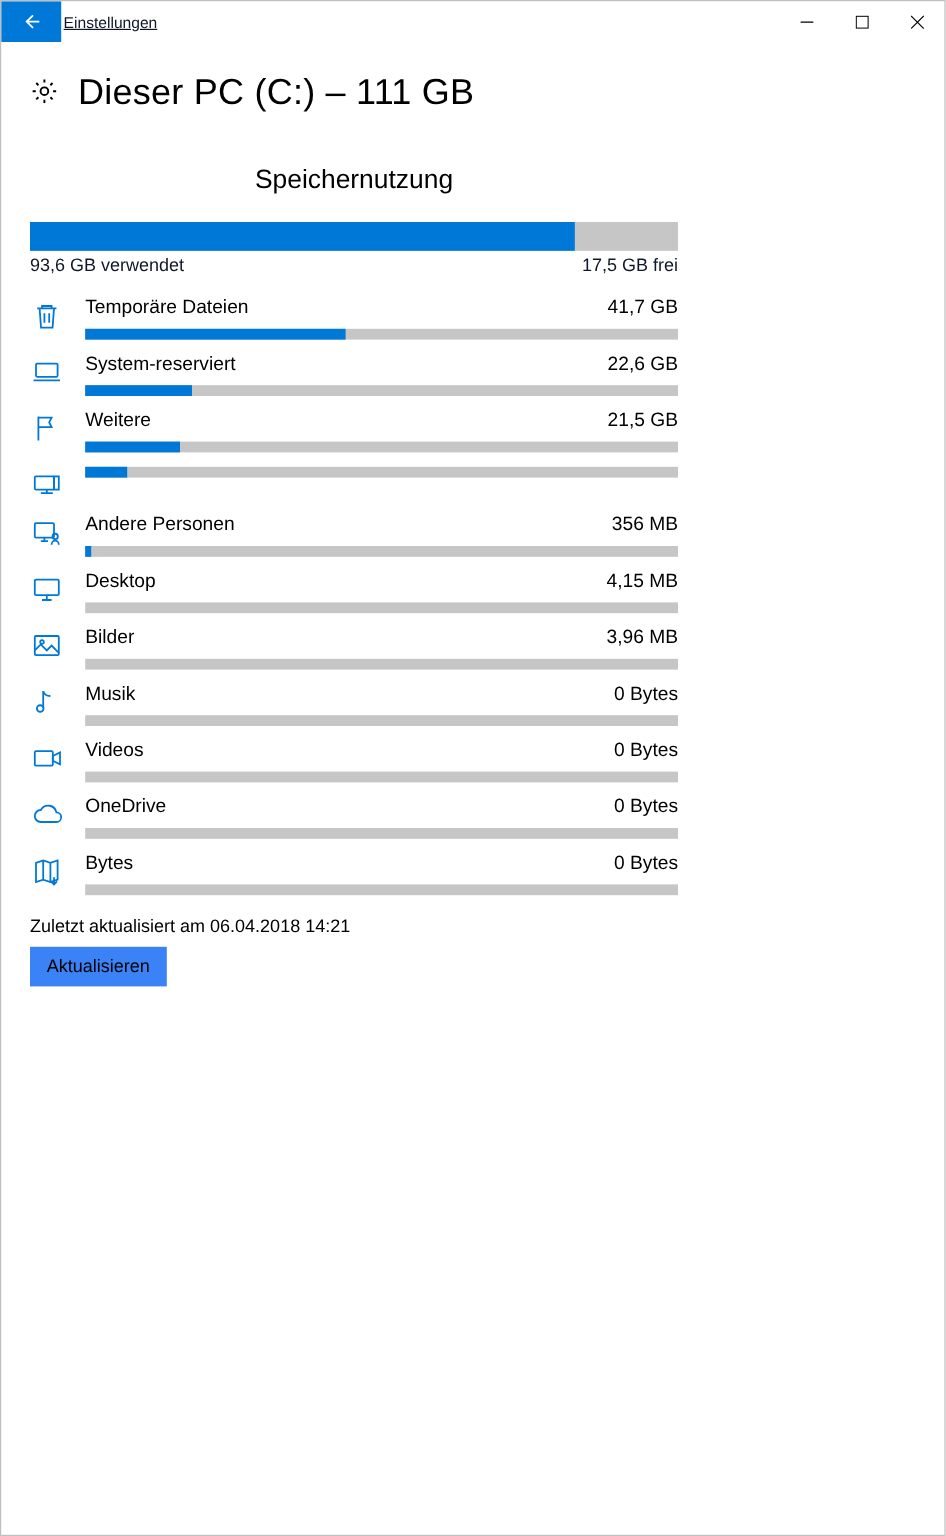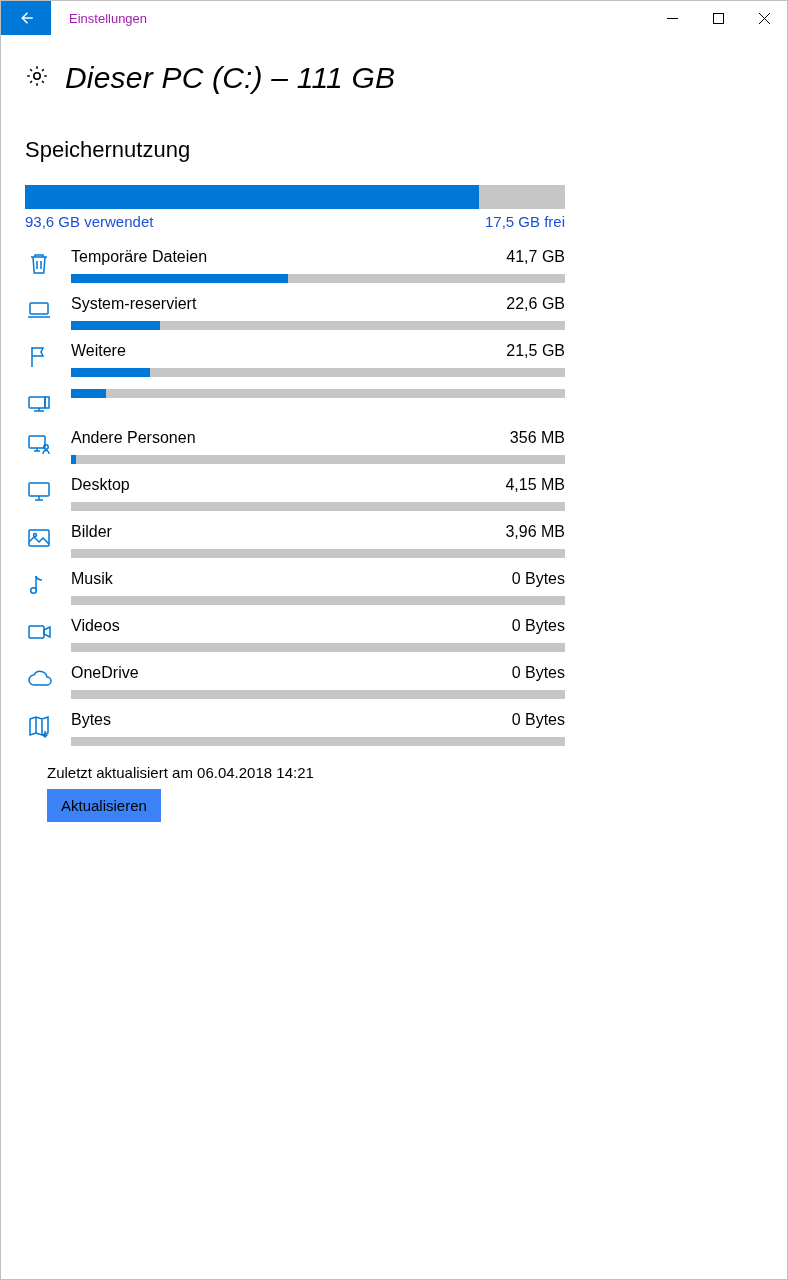--- a/index.html
+++ b/index.html
@@ -23,69 +23,69 @@
   .back-btn {
     width: 50px;
     background: #0078d7;
     display: flex;
     align-items: center;
     justify-content: center;
   }
   .back-btn svg { width: 18px; height: 18px; }
   .title-text {
     flex: 0 0 auto;
-    padding: 0 18px;
+    padding: 0 2px;
     display: flex;
     align-items: center;
-    color: #a21caf;
+    color: #0f172a;
+    text-decoration: underline;
   }
   .titlebar-spacer { flex: 1; }
   .win-btn {
     width: 46px;
     display: flex;
     align-items: center;
     justify-content: center;
   }
   .win-btn svg { width: 11px; height: 11px; }
   
   .content {
     padding: 26px 24px 20px 24px;
   }
   .page-header {
     display: flex;
     align-items: center;
     gap: 16px;
     margin-bottom: 42px;
-    font-style: italic;
   }
   .gear-icon svg { width: 24px; height: 24px; }
   h1 {
     font-weight: 400;
     font-size: 30px;
     margin: 0;
     letter-spacing: 0.2px;
   }
   h2 {
     font-weight: 400;
     font-size: 22px;
     margin: 0 0 22px 0;
   }
-  .main-block { width: 540px; }
+  .main-block { width: 540px; text-align: center; }
   .total-bar {
     height: 24px;
     background: #c6c6c6;
     display: flex;
     margin-bottom: 4px;
   }
   .total-bar .fill { background: #0078d7; height: 100%; }
   .total-row {
     display: flex;
     justify-content: space-between;
     font-size: 15px;
-    color: #1d4ed8;
+    color: #0f172a;
     margin-bottom: 18px;
   }
   .cat-list { }
   .cat {
     display: flex;
     gap: 18px;
     margin-bottom: 12px;
   }
   .cat-icon {
     width: 28px;
@@ -105,21 +105,20 @@
   }
   .cat-bar {
     height: 9px;
     background: #c6c6c6;
     display: flex;
   }
   .cat-bar .fill { background: #0078d7; height: 100%; }
   .footer {
     margin-top: 18px;
     font-size: 15px;
-    margin-left: 22px;
   }
   .refresh-btn {
     margin-top: 8px;
     background: #3b82f6;
     border: none;
     padding: 8px 14px;
     font-size: 15px;
     font-family: inherit;
   }
 </style>

